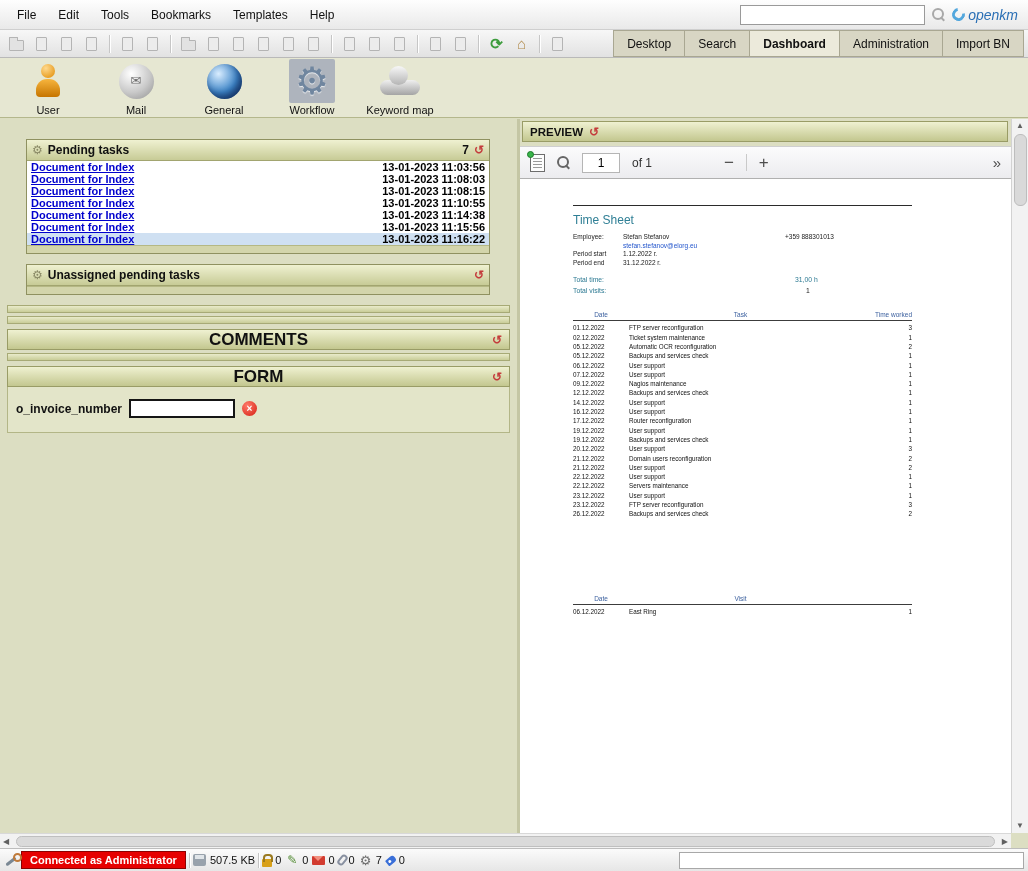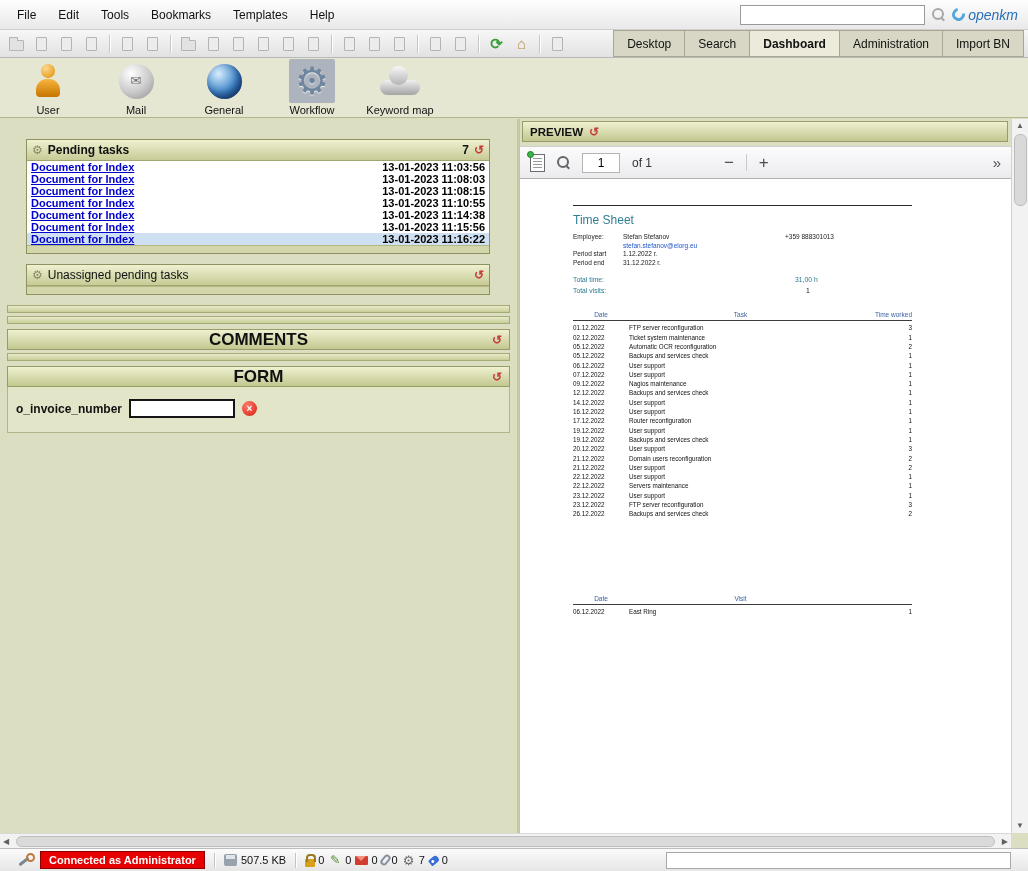--- a/index.html
+++ b/index.html
@@ -63,21 +63,21 @@
   .right-panel{flex:1;display:flex;flex-direction:column;min-width:0}
   .vscroll{width:17px;background:#f2f2f2;border-left:1px solid #d2d2d2;display:flex;flex-direction:column;align-items:center;padding:1px 0}
   .vs-arrow{font-size:8px;color:#606060;line-height:12px;cursor:default}
   .vs-arrow.bottom{margin-top:auto}
   .vs-thumb{width:13px;height:72px;background:#d9d9d9;border:1px solid #bdbdbd;border-radius:6px;margin-top:2px}
 
   
   .widget{margin:0 27px 10px 26px;border:1px solid #8f9160;background:#fff}
   .widget-header{height:21px;background:linear-gradient(#eff1d1,#c7cb96);display:flex;align-items:center;gap:5px;padding:0 5px;font-size:12px;border-bottom:1px solid #a2a570}
   .widget-header .title{font-weight:bold}
-  .widget-header .title.normal{font-weight:normal}
+  .widget-header .title.normal{font-weight:bold}
   .spacer{flex:1}
   .count{font-weight:bold}
   .gear-sm{font-size:12px;color:#8a8a66;line-height:1}
   .gear-sm::before{content:"⚙"}
   .refresh-red{font-size:12px;line-height:1;color:#c43c3c;font-weight:bold;cursor:pointer}
   .refresh-red::before{content:"↺"}
   .task-list{background:#fff}
   .task-row{display:flex;justify-content:space-between;align-items:center;height:12px;padding:0 4px;font-size:11px;font-weight:bold;line-height:12px;cursor:pointer}
   .task-row.selected{background:#cfe0f2}
   .task-link{color:#0000cd;text-decoration:underline;white-space:nowrap}
@@ -132,21 +132,21 @@
   .td-0{width:56px}
   .td-1{flex:1}
   .td-2{width:60px;text-align:right}
 
   
   .hscroll{position:absolute;left:0;right:17px;bottom:23px;height:15px;background:#f2f2f2;border-top:1px solid #d8d8d8;display:flex;align-items:center}
   .hs-arrow{font-size:8px;color:#606060;padding:0 3px;cursor:default}
   .hs-thumb{flex:1;height:11px;background:#dadada;border:1px solid #bfbfbf;border-radius:6px;margin:0 4px}
 
   
-  .statusbar{position:absolute;left:0;right:0;bottom:0;height:23px;background:linear-gradient(#fbfbfb,#e6e6e6);border-top:1px solid #bdbdbd;display:flex;align-items:center;gap:9px;padding:0 17px;font-size:11px}
+  .statusbar{position:absolute;left:0;right:0;bottom:0;height:23px;background:linear-gradient(#fbfbfb,#e6e6e6);border-top:1px solid #bdbdbd;display:flex;align-items:center;gap:3px;padding:0 4px;font-size:11px}
   .wrench-icon{width:14px;height:14px;position:relative}
   .wrench-icon::before{content:"";position:absolute;left:1px;top:7px;width:12px;height:3px;background:#7a8894;transform:rotate(-38deg);border-radius:2px}
   .wrench-icon::after{content:"";position:absolute;left:9px;top:0;width:5px;height:5px;border:2px solid #c07a3a;border-radius:50%}
   .conn-badge{background:#e60000;border:1px solid #8d0000;color:#fff;font-weight:bold;padding:2px 8px;white-space:nowrap}
   .sb-sep{width:1px;height:15px;background:#c4c4c4;box-shadow:1px 0 0 #fff}
   .sb-group{display:flex;align-items:center;gap:4px}
   .disk-icon{width:13px;height:12px;background:#98a2ac;border-radius:2px;position:relative}
   .disk-icon::before{content:"";position:absolute;left:2px;top:1px;right:2px;height:4px;background:#e0e5e9}
   .sb-count{display:flex;align-items:center;gap:3px}
   .ic{display:inline-flex;align-items:center;justify-content:center;width:14px;height:14px}

